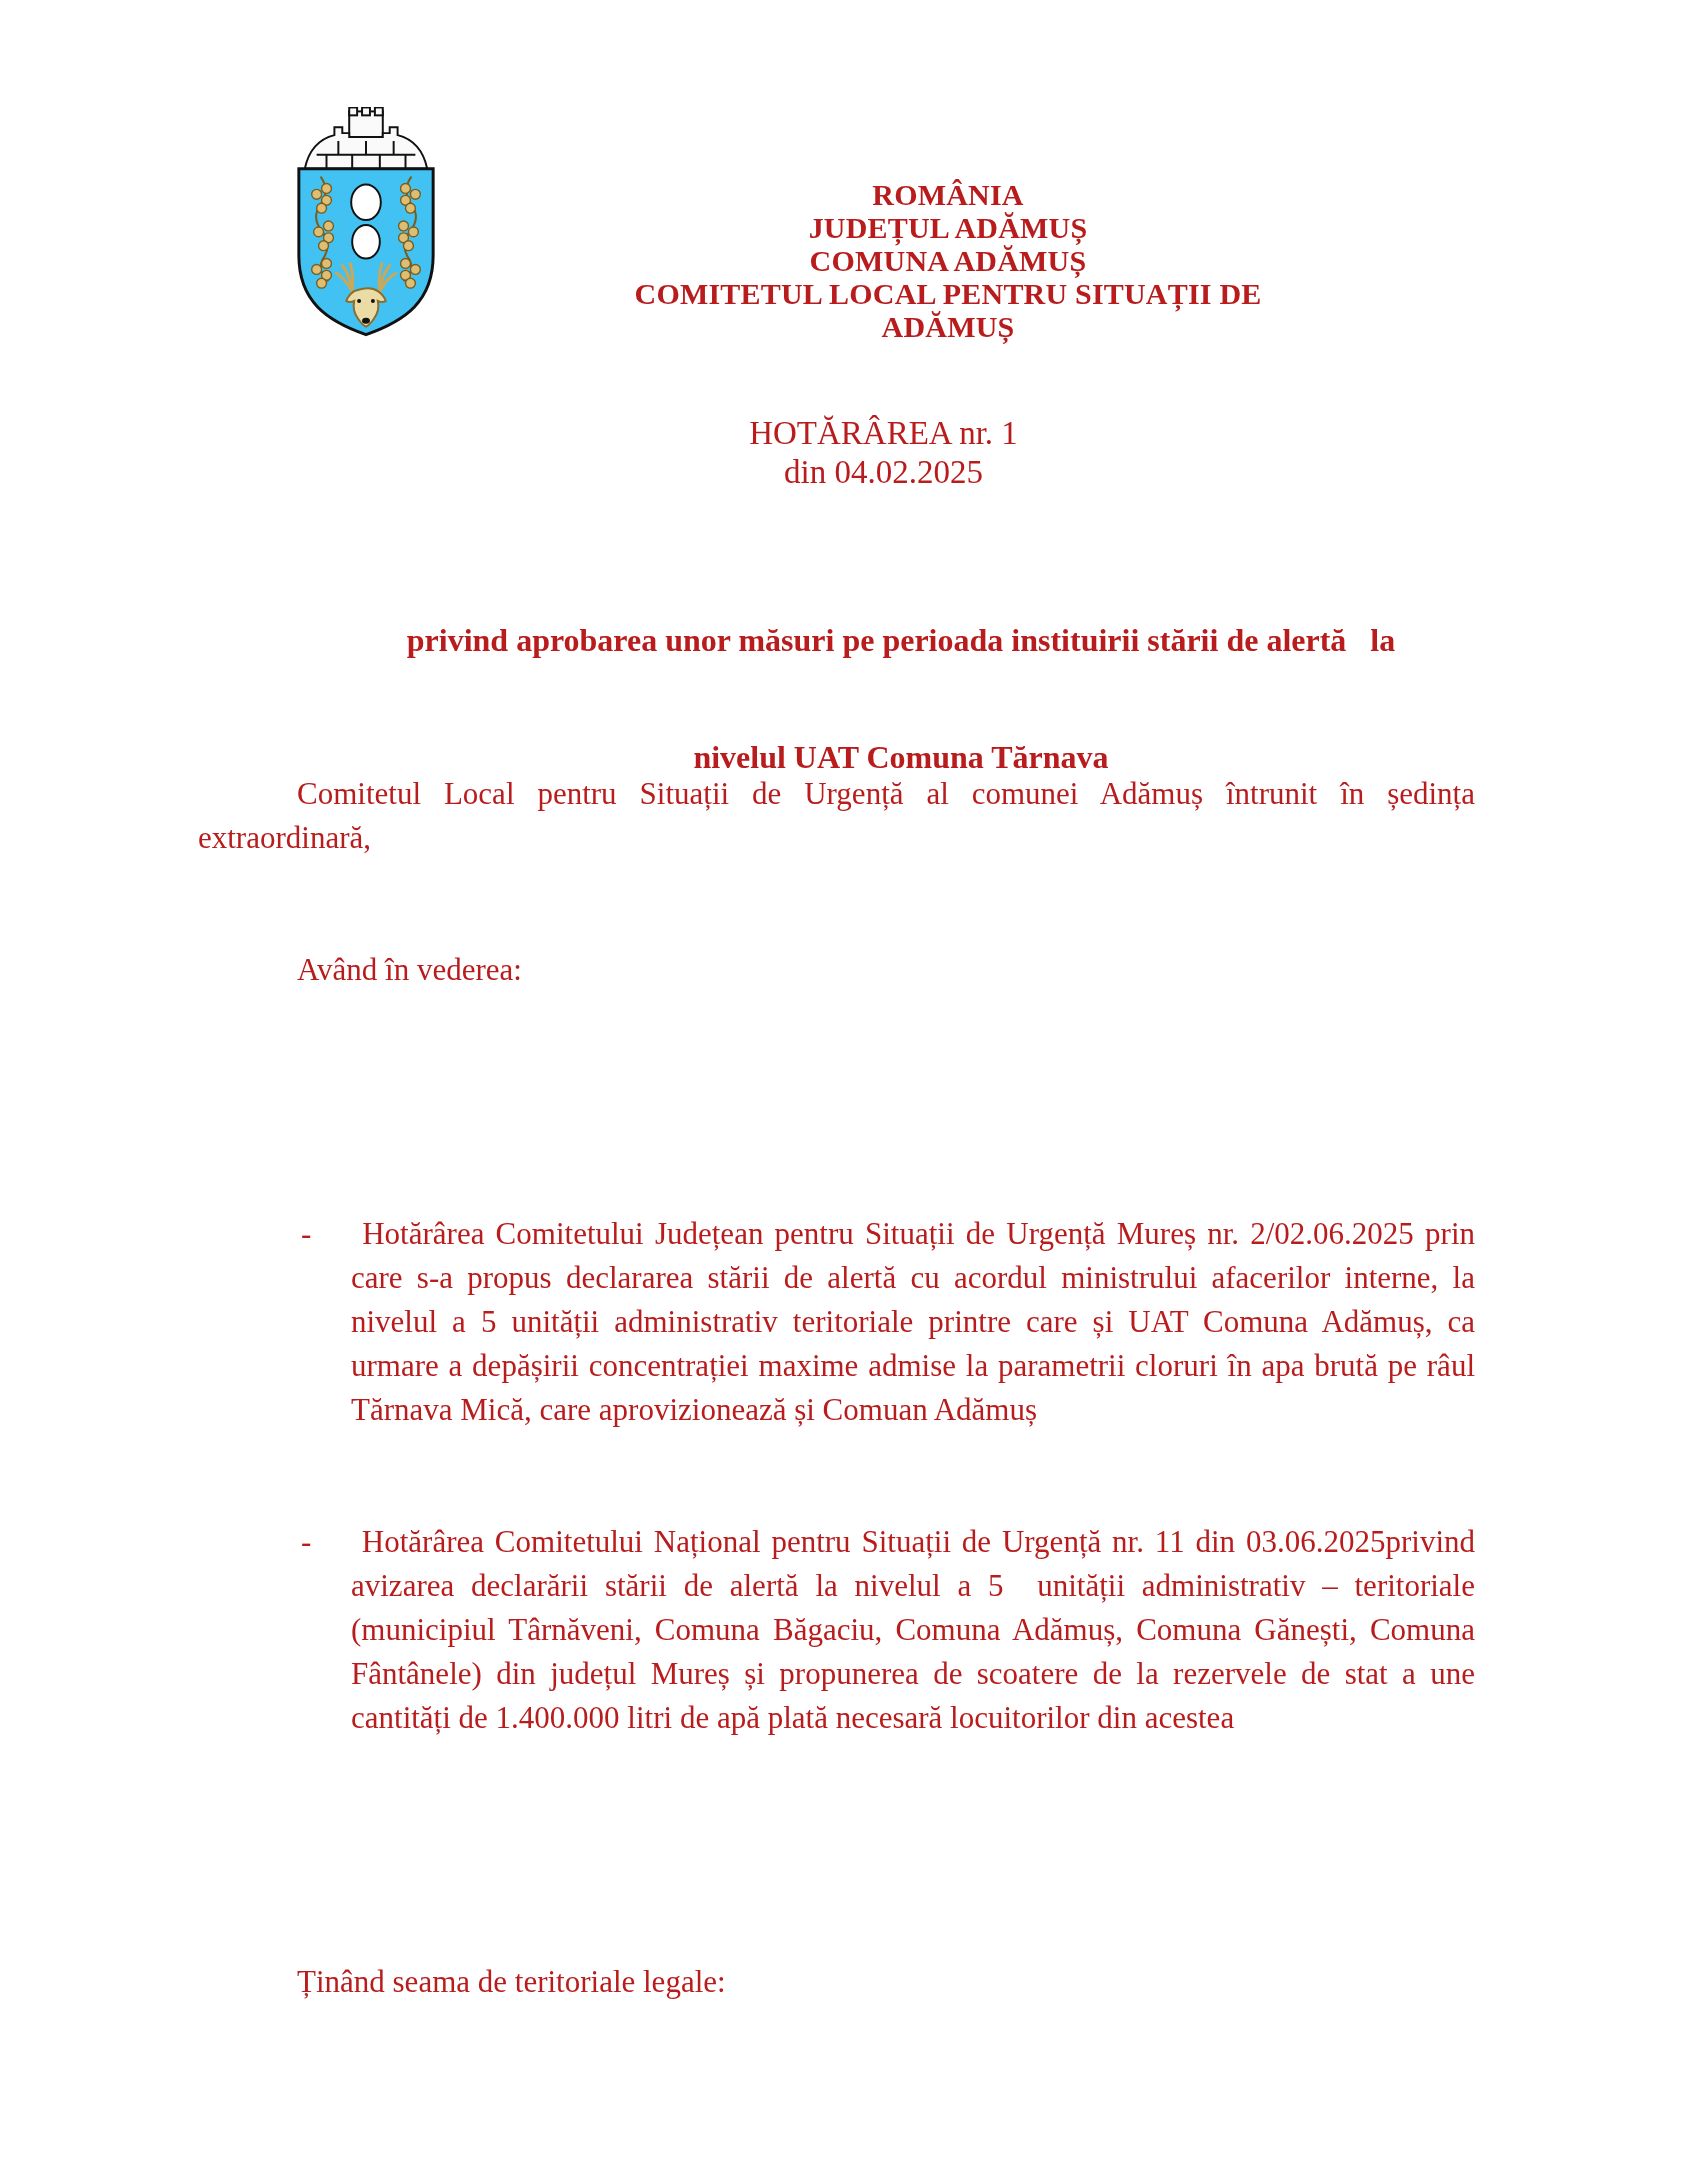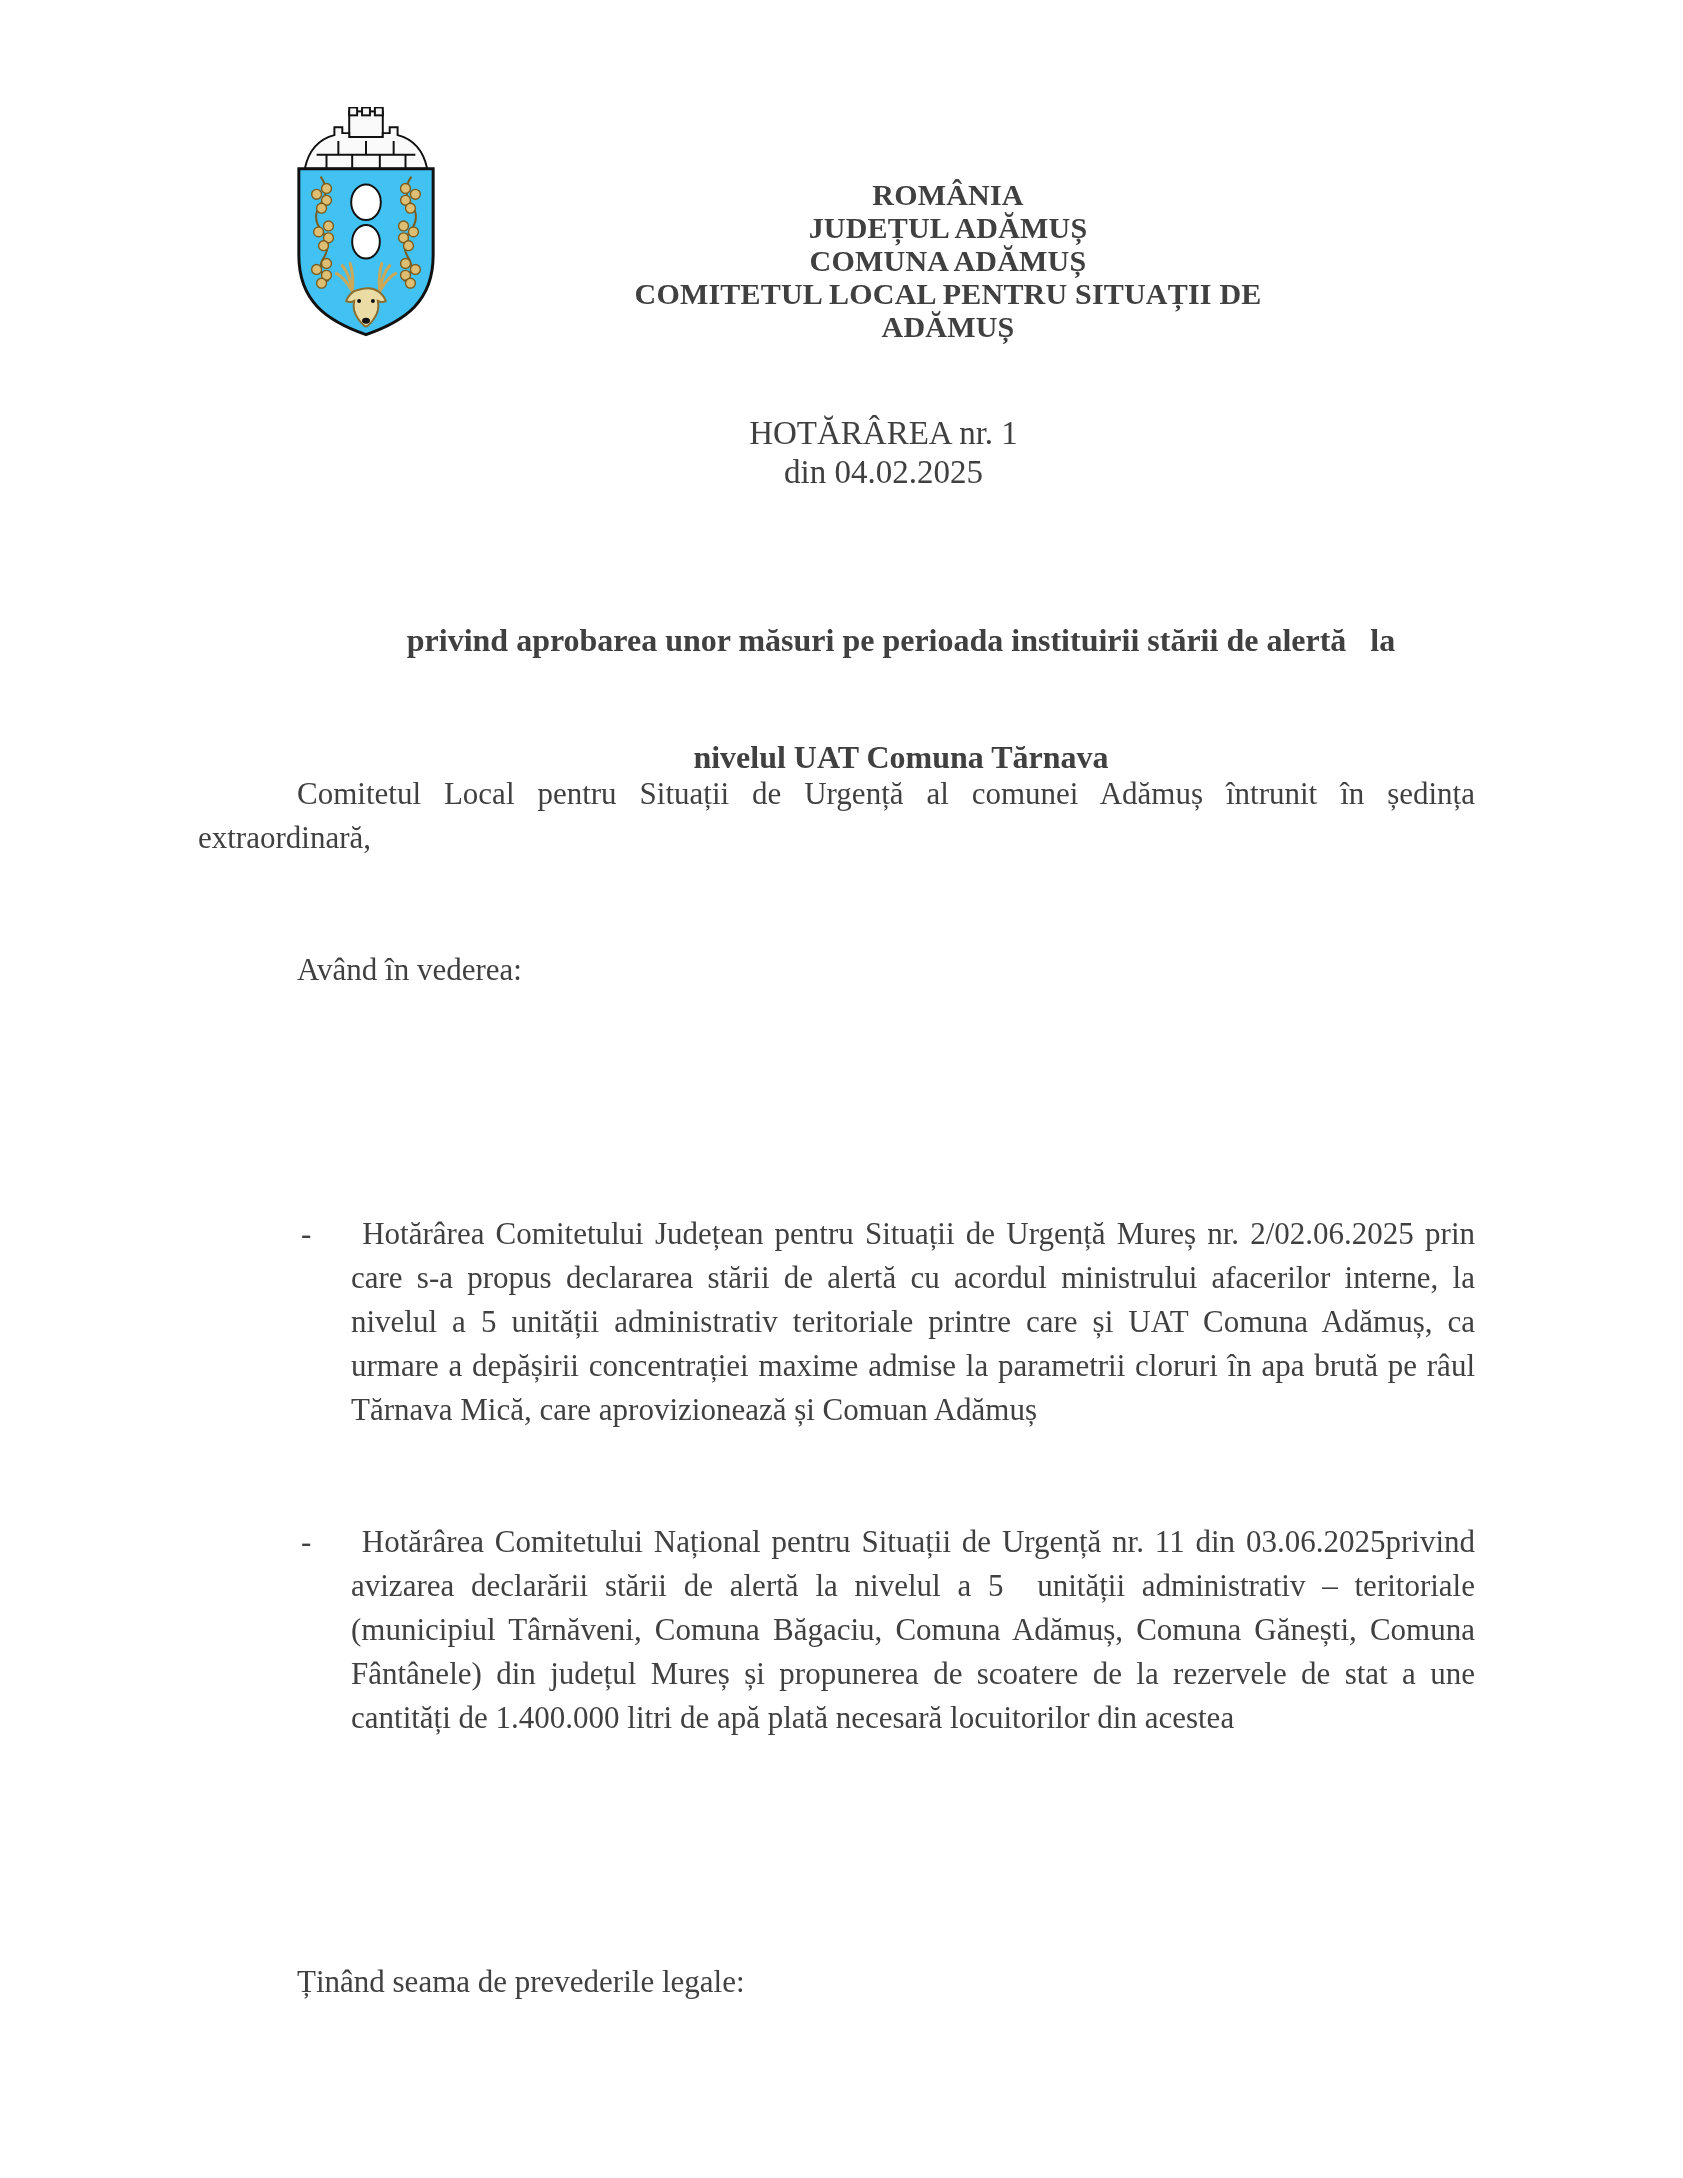--- a/index.html
+++ b/index.html
@@ -1,19 +1,19 @@
 <!DOCTYPE html>
 <html lang="ro"><head>
 <meta charset="utf-8">
 <style>
   html,body{margin:0;padding:0;background:#ffffff;}
   .page{
     position:relative;
     width:1683px;height:2178px;
-    background:#fff;color:#404040;
+    background:#fff;color:#b91c1c;
     font-family:"Liberation Serif","DejaVu Serif",serif;
     overflow:hidden;
   }
   
   .crest{position:absolute;left:287px;top:107px;width:158px;height:230px;}
   
   .inst-header{
     position:absolute;left:552px;top:178px;width:792px;
     text-align:center;font-weight:bold;font-size:30px;line-height:33px;
     letter-spacing:0.2px;
@@ -134,21 +134,21 @@
   <div class="doc-body">
 
     <p class="indent-lg">Comitetul Local pentru Situații de Urgență al comunei Adămuș întrunit în ședința extraordinară,</p>
     <p class="indent-lg">Având în vederea:</p>
 
     <ul class="dash dash-inner">
       <li> Hotărârea Comitetului Județean pentru Situații de Urgență Mureș nr. 2/02.06.2025 prin care s-a propus declararea stării de alertă cu acordul ministrului afacerilor interne, la nivelul a 5 unității administrativ teritoriale printre care și UAT Comuna Adămuș, ca urmare a depășirii concentrației maxime admise la parametrii cloruri în apa brută pe râul Tărnava Mică, care aprovizionează și Comuan Adămuș</li>
       <li> Hotărârea Comitetului Național pentru Situații de Urgență nr. 11 din 03.06.2025privind avizarea declarării stării de alertă la nivelul a 5  unității administrativ – teritoriale (municipiul Târnăveni, Comuna Băgaciu, Comuna Adămuș, Comuna Gănești, Comuna Fântânele) din județul Mureș și propunerea de scoatere de la rezervele de stat a une cantități de 1.400.000 litri de apă plată necesară locuitorilor din acestea</li>
     </ul>
 
-    <p class="indent-lg">Ținând seama de prevederile legale:</p>
+    <p class="indent-lg">Ținând seama de teritoriale legale:</p>
 
     <ul class="dash dash-outer">
       
       
     </ul>
 
     
     
 
     

